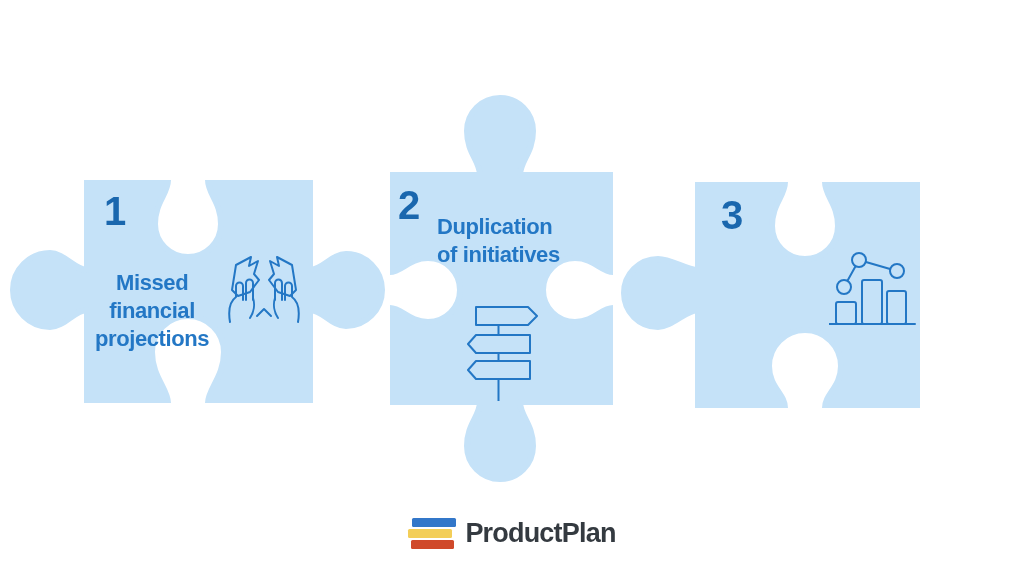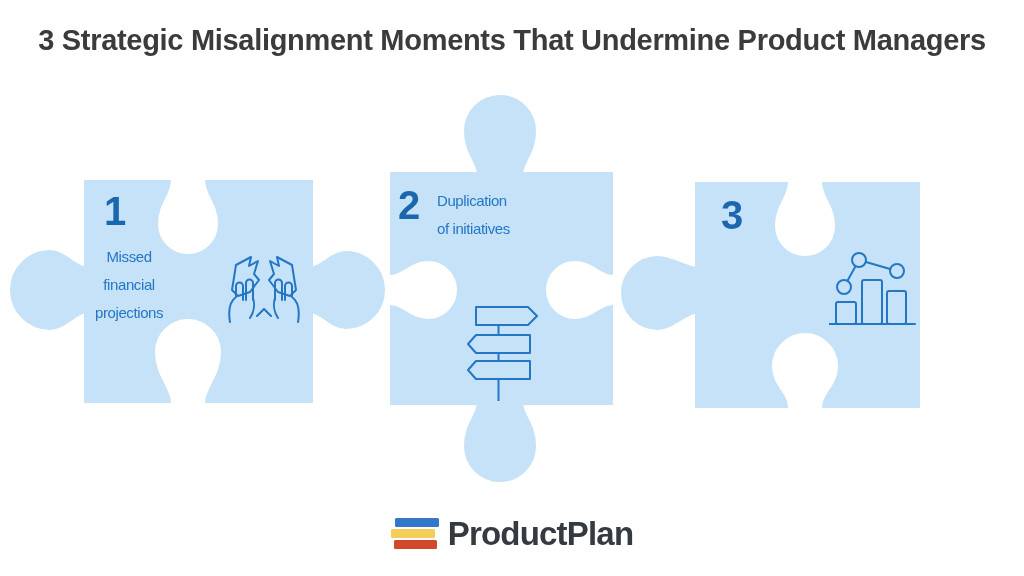--- a/index.html
+++ b/index.html
@@ -7,22 +7,22 @@
   .canvas{position:relative;width:1024px;height:576px;background:#ffffff;}
 
   .title{position:absolute;top:24px;left:0;width:1024px;text-align:center;
          font-size:29px;font-weight:bold;letter-spacing:-0.3px;color:#3b3b3d;}
 
   .piece{position:absolute;}
   .piece > svg.shape{position:absolute;left:0;top:0;}
   .pz{fill:#c5e2f8;stroke:#c5e2f8;stroke-width:6;stroke-linejoin:round;}
 
   .num{position:absolute;font-size:40px;font-weight:bold;line-height:1;color:#1a67ae;}
-  .plabel{position:absolute;font-size:15px;font-weight:normal;line-height:28px;
-          letter-spacing:-0.4px;color:#2377c5;white-space:pre-line;}
+  .plabel{position:absolute;font-size:22px;font-weight:bold;line-height:28px;
+          letter-spacing:-0.4px;color:#2377c5;white-space:pre-line;margin-top:26px;}
   .icon{position:absolute;}
 
   .lineart{stroke:#2377c5;stroke-width:2;fill:none;stroke-linecap:round;stroke-linejoin:round;}
   .sign{fill:#c5e2f8;stroke:#2377c5;stroke-width:2;stroke-linejoin:round;}
   .dot{fill:#c5e2f8;stroke:#2377c5;stroke-width:2;}
 
   .piece1{left:10px;top:180px;width:380px;height:223px;}
   .piece1 .num{left:94px;top:11px;}
   .piece1 .plabel{left:85px;top:63px;text-align:center;}
   .piece1 .icon{left:216px;top:76px;}
@@ -37,28 +37,27 @@
   .piece3 .plabel{left:92px;top:79px;}
   .piece3 .icon{left:213px;top:70px;}
 
   .logo{position:absolute;top:518px;left:0;width:1024px;display:flex;
         justify-content:center;align-items:center;gap:9px;}
   .logo-mark{position:relative;width:48px;height:31px;flex:0 0 auto;}
   .logo-bar{position:absolute;height:9px;border-radius:1.5px;}
   .bar-blue{top:0;left:4px;width:44px;background:#3377c9;}
   .bar-yellow{top:11px;left:0;width:44px;background:#f3ce58;}
   .bar-red{top:22px;left:3px;width:43px;background:#d0492a;}
-  .logo-text{font-size:33px;font-weight:bold;line-height:31px;letter-spacing:-0.8px;color:#343a40;}
+  .logo-text{font-size:27px;font-weight:bold;line-height:31px;letter-spacing:-0.8px;color:#343a40;}
 </style>
 </head>
 <body>
 
 <div class="canvas">
 
-  <div class="title">3 Strategic Misalignment Moments That Undermine Product Managers</div>
 
   <div class="piece piece1">
     <svg class="shape" width="380" height="223" viewBox="0 0 380 223">
       <path class="pz" d="M77,0 L158,0
         C158,14 145,22 145,44 A33,33 0 1 0 211,44 C211,22 198,14 198,0 L300,0 L300,90
         C312,90 322,74 336,74 A36,36 0 1 1 336,146 C322,146 312,130 300,130 L300,223 L198,223
         C198,209 214,197 214,172 A36,36 0 1 0 142,172 C142,197 158,209 158,223 L77,223 L77,130
         C65,130 54,147 40,147 A37,37 0 1 1 40,73 C54,73 65,90 77,90 Z"></path>
     </svg>
     <div class="num">1</div>

